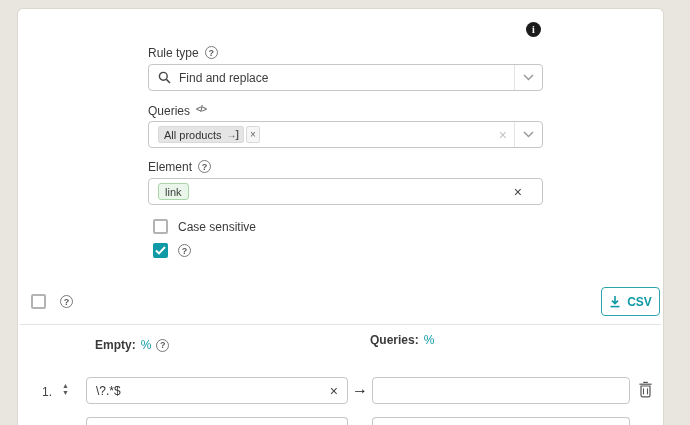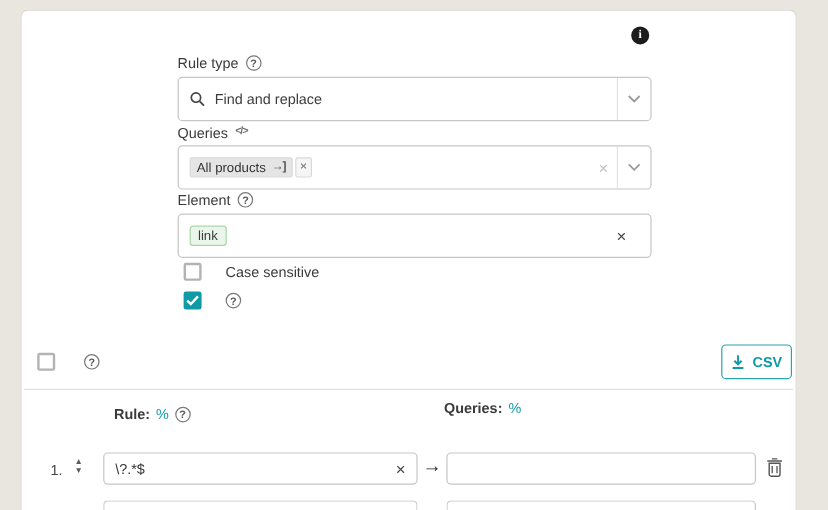--- a/index.html
+++ b/index.html
@@ -10,42 +10,42 @@
           border-radius: 6px 6px 0 0; }
   .abs { position: absolute; }
   
   .lblrow { display: flex; gap: 6px; height: 14px; }
   .lbl { font-size: 12px; color: #3a3a3a; }
   .help { width: 13px; height: 13px; border: 1px solid #787878; border-radius: 50%;
           color: #5a5a5a; font-size: 9px; font-weight: bold; display: inline-flex;
           align-items: center; justify-content: center; flex: 0 0 auto; cursor: pointer; background:#fff; }
   .codeicon { font-size: 9px; font-weight: bold; color: #6f6f6f; letter-spacing: -1px; }
   
-  .selbox { position: absolute; height: 37px; width: 395px; background: #fff;
+  .selbox { position: absolute; height: 27px; width: 395px; background: #fff;
             border: 1px solid #c6c6c6; border-radius: 4px; display: flex;
             align-items: center; padding: 0 0 0 9px; cursor: pointer; }
   .selval { font-size: 12px; color: #3d3d3d; margin-left: 8px; }
   .rightctl { margin-left: auto; display: flex; align-items: center; height: 100%; }
   .sep { width: 1px; height: 100%; background: #e3e3e3; margin-left: 7px; }
   .chev { padding: 0 8px; display: flex; align-items: center; }
   .clearx { font-size: 14px; line-height: 1; cursor: pointer; }
   .clearx.dim { color: #c2c2c2; }
   .clearx.dark { color: #444; }
   
   .chip { display: inline-flex; align-items: center; font-size: 11px; color: #333; }
   .chipmain { display: inline-flex; align-items: center; gap: 5px; background: #e5e5e5;
               border: 1px solid #d9d9d9; border-radius: 2px; padding: 1px 5px; height: 17px; }
   .chipicon { font-size: 10px; font-weight: bold; color: #555; letter-spacing: -1px; }
   .chipx { display: inline-flex; align-items: center; justify-content: center; background: #f5f5f5;
            border: 1px solid #d9d9d9; border-radius: 2px; width: 14px; height: 17px;
            margin-left: 2px; font-size: 10px; color: #666; cursor: pointer; }
   .chip.green { background: #eaf6ea; border: 1px solid #a9d6a9; border-radius: 3px;
                 padding: 1px 6px; height: 17px; font-size: 11px; color: #3c3c3c; }
   
-  .cbrow { display: flex; align-items: center; gap: 20px; }
+  .cbrow { display: flex; align-items: center; gap: 10px; }
   .cb { width: 15px; height: 15px; border: 2px solid #b3b3b3; border-radius: 2px;
         background: #fff; display: inline-flex; align-items: center; justify-content: center;
         cursor: pointer; flex: 0 0 auto; }
   .cb.checked { background: #0f9aa5; border-color: #0f9aa5; }
   .cblbl { font-size: 12px; color: #3a3a3a; }
   
   .csv { position: absolute; left: 601px; top: 287px; width: 59px; height: 29px;
          background: #fff; border: 1px solid #2ba4ae; border-radius: 4px; color: #0f9aa5;
          font-size: 12px; font-weight: bold; display: flex; align-items: center;
          justify-content: center; gap: 6px; cursor: pointer;
@@ -161,21 +161,21 @@
           <path d="M6 1 v7 M3 5.6 L6 8.6 L9 5.6" fill="none" stroke="#0f9aa5" stroke-width="1.6"></path>
           <line x1="1.5" y1="11.6" x2="10.5" y2="11.6" stroke="#0f9aa5" stroke-width="1.6"></line>
         </svg>
     </span>
     <span>CSV</span>
   </button>
 
   <div class="divider"></div>
 
   <div class="abs frhead" style="left:95px;top:338px">
-    <span class="frlbl">Rule:</span>
+    <span class="frlbl">Empty:</span>
     <span class="frsym">%</span>
     <span class="help">?</span>
   </div>
   <div class="abs" style="left:370px;top:333px">
     <div class="frhead">
       <span class="frlbl">Queries:</span>
       <span class="frsym">%</span>
     </div>
   </div>
 

